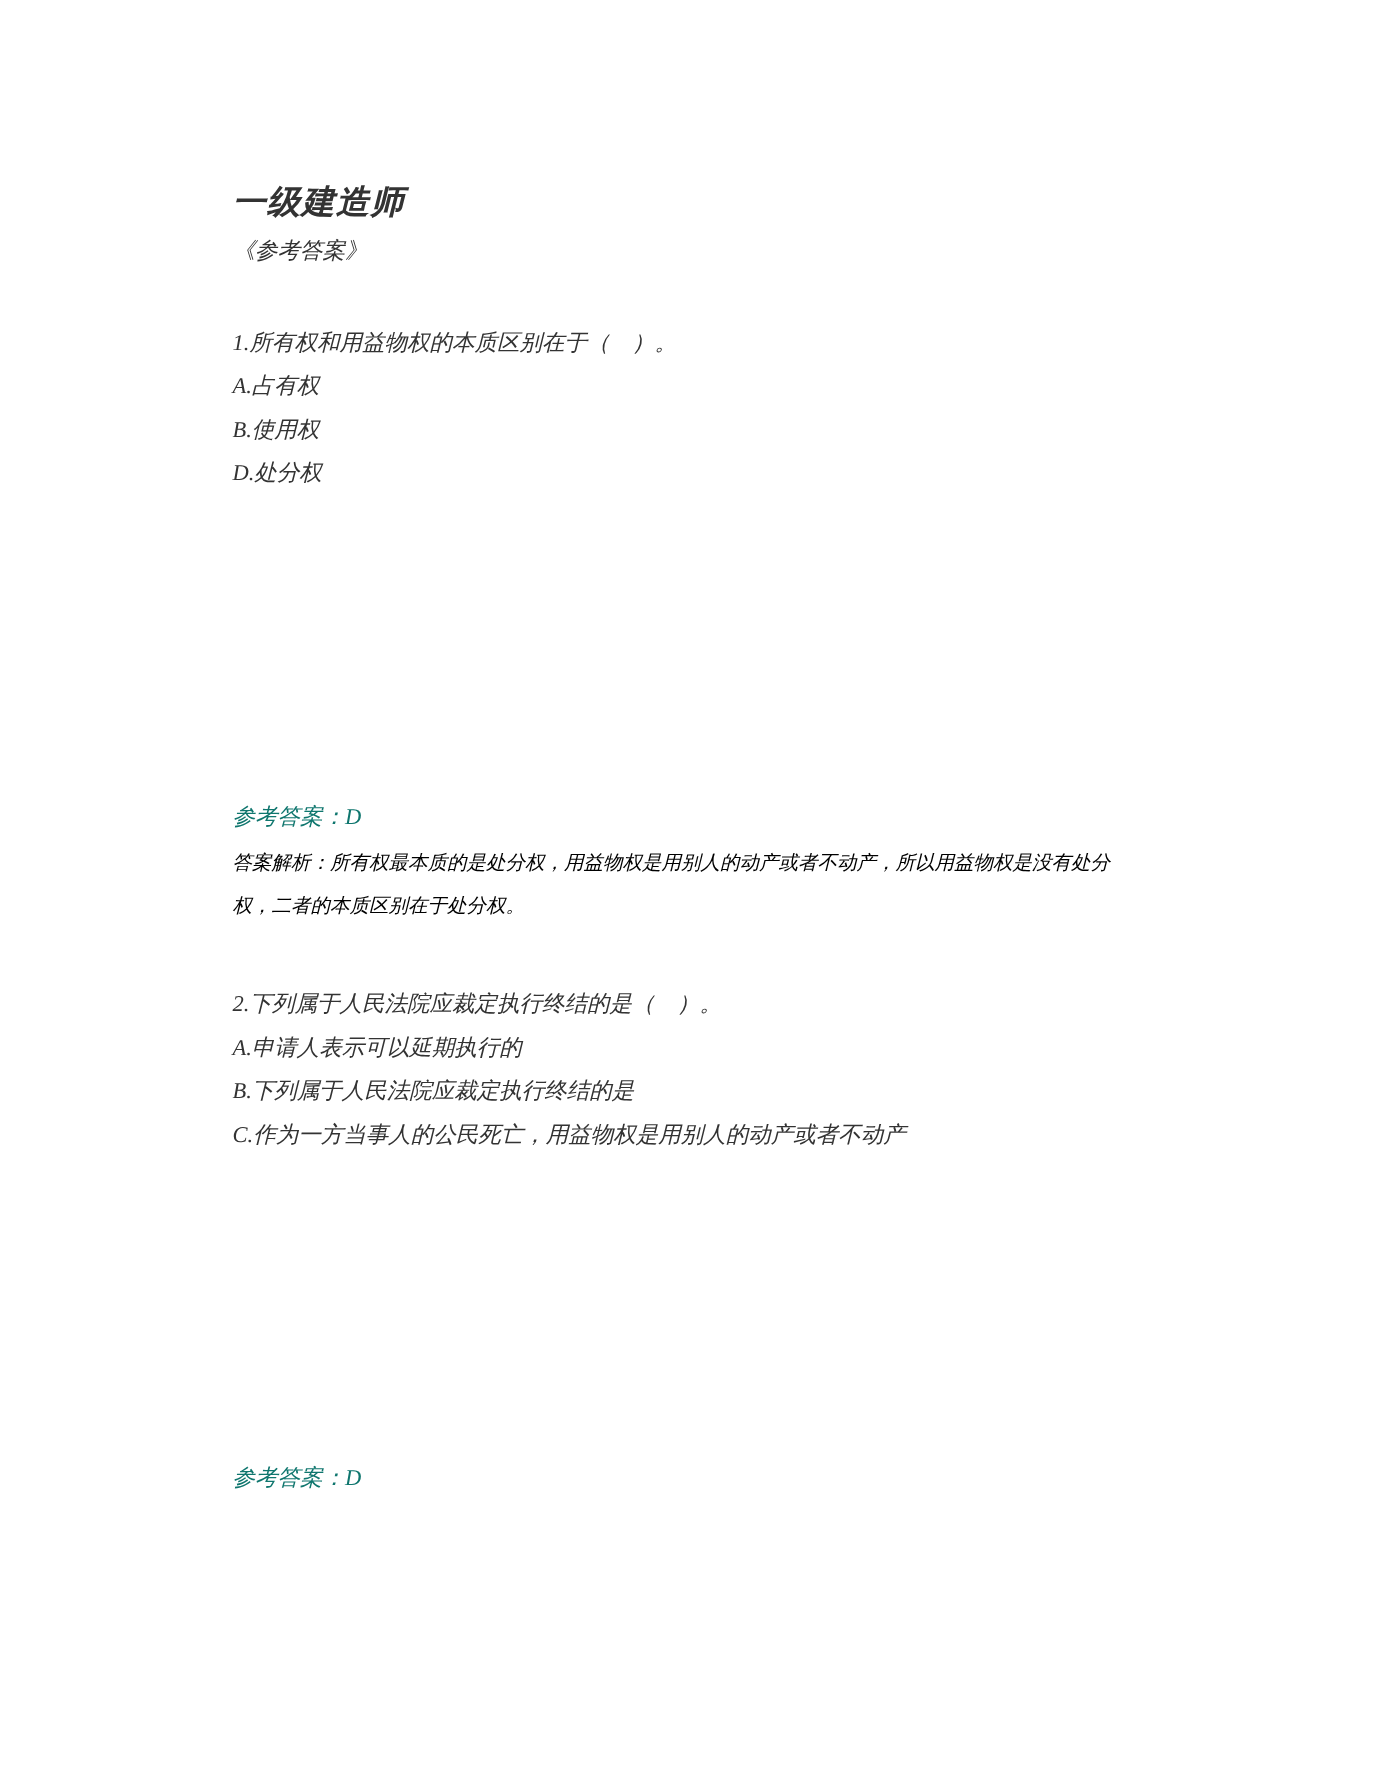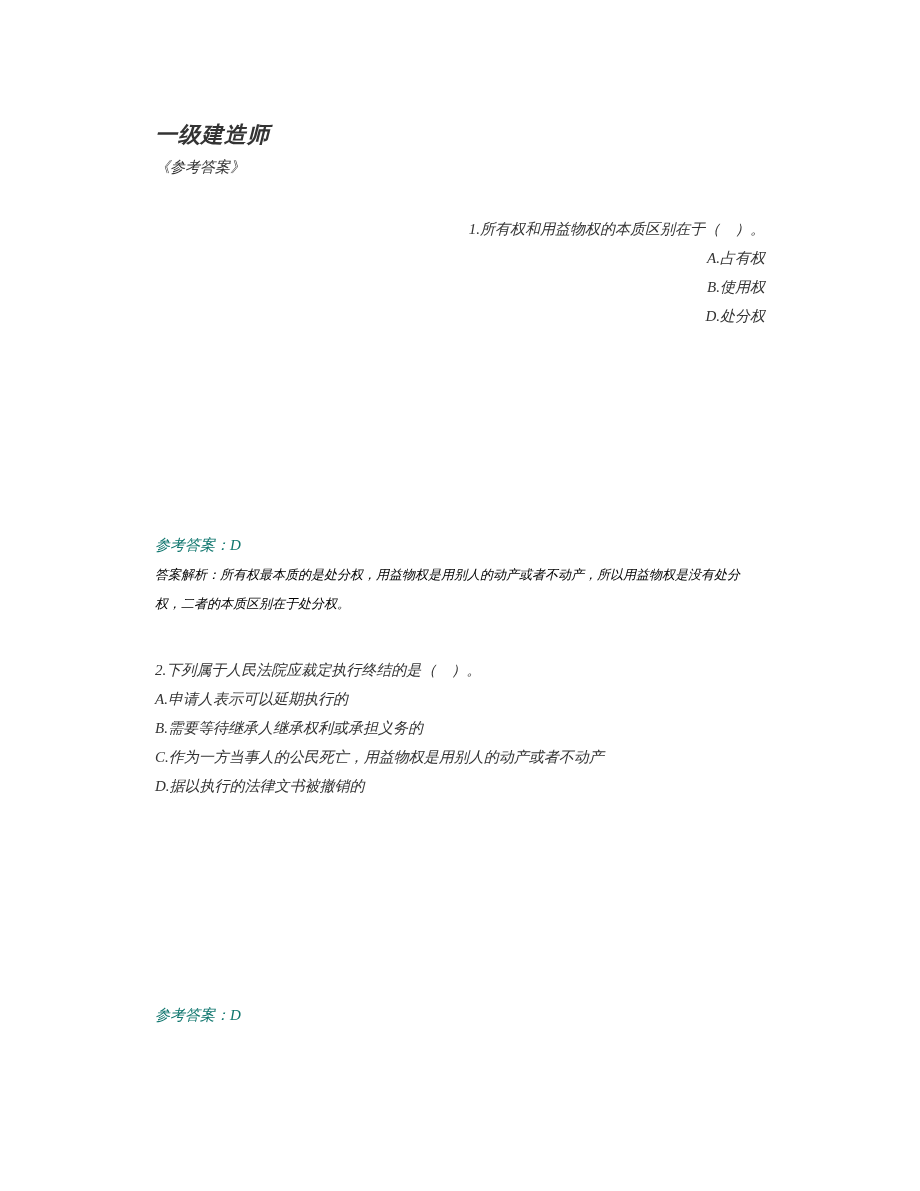--- a/index.html
+++ b/index.html
@@ -26,21 +26,20 @@
       margin-bottom: 8px;
       letter-spacing: 1px;
     }
     .subtitle {
       font-size: 15px;
       color: #333333;
       margin-bottom: 38px;
     }
     .question-block {
       margin-bottom: 200px;
-      text-align: right;
     }
     .question-block-2 {
       margin-bottom: 200px;
     }
     .question-text {
       font-size: 15px;
       line-height: 29px;
       color: #333333;
     }
     .option {
@@ -86,23 +85,22 @@
     <div class="answer-explanation">
       <span>答案解析：</span><span>所有权最本质的是处分权，用益物权是用别人的动产或者不动产，所以用益物权是没有处分权，二者的本质区别在于处分权。</span>
     </div>
   </div>
 
   <div class="question-block-2">
     <div class="question-text">
       <span>2.</span><span>下列属于人民法院应裁定执行终结的是（　）。</span>
     </div>
     <div class="option">A.申请人表示可以延期执行的</div>
-    <div class="option">B.需要等待继承人继承权利或承担义务的</div>
+    <div class="option">B.下列属于人民法院应裁定执行终结的是</div>
     <div class="option">C.作为一方当事人的公民死亡，用益物权是用别人的动产或者不动产</div>
-    <div class="option">D.据以执行的法律文书被撤销的</div>
   </div>
 
   <div class="answer-section">
     <div class="answer-label">
       <span>参考答案：</span><span>D</span>
     </div>
   </div>
 </div>
 
 </body></html>

